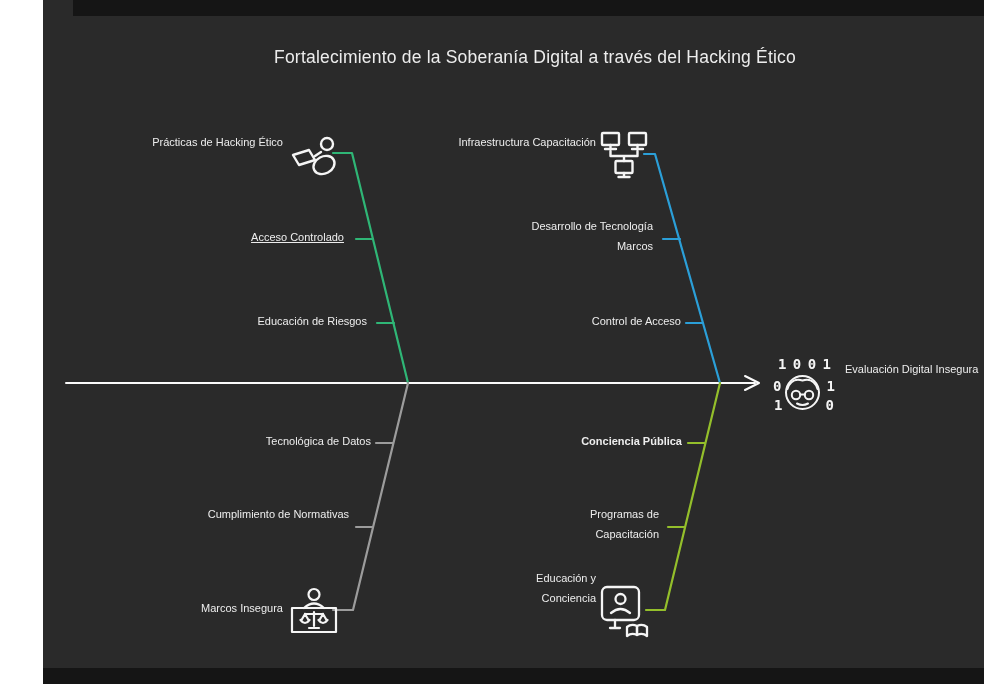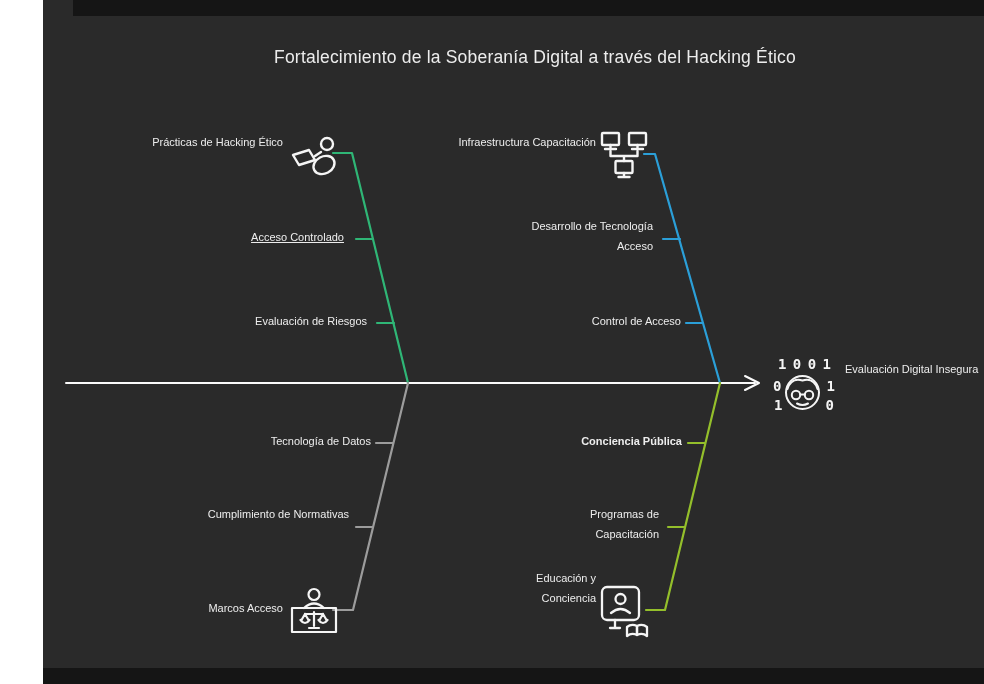--- a/index.html
+++ b/index.html
@@ -58,29 +58,29 @@
 
     <g fill="none" stroke-width="2.2" stroke-linecap="round" stroke-linejoin="round" stroke="#94bf2b">
       <path d="M677,383 L622,610 H603"></path>
       <path d="M645,443 H662"></path>
       <path d="M625,527 H642"></path>
     </g>
   </svg>
 
   <div class="lbl" style="top:132px;right:744px;width:200px;">Prácticas de Hacking Ético</div>
   <div class="lbl" style="top:227px;right:683px;width:220px;text-decoration:underline;">Acceso Controlado</div>
-  <div class="lbl" style="top:311px;right:660px;width:230px;">Evaluación de Riesgos</div>
+  <div class="lbl" style="top:311px;right:660px;width:230px;">Educación de Riesgos</div>
 
   <div class="lbl" style="top:132px;right:431px;width:150px;">Infraestructura Capacitación</div>
-  <div class="lbl" style="top:216px;right:374px;width:150px;">Desarrollo de Tecnología Acceso</div>
+  <div class="lbl" style="top:216px;right:374px;width:150px;">Desarrollo de Tecnología Marcos</div>
   <div class="lbl" style="top:311px;right:346px;width:200px;">Control de Acceso</div>
 
-  <div class="lbl" style="top:431px;right:656px;width:220px;">Tecnología de Datos</div>
+  <div class="lbl" style="top:431px;right:656px;width:220px;">Tecnológica de Datos</div>
   <div class="lbl" style="top:504px;right:678px;width:160px;">Cumplimiento de Normativas</div>
-  <div class="lbl" style="top:598px;right:744px;width:220px;">Marcos Acceso</div>
+  <div class="lbl" style="top:598px;right:744px;width:220px;">Marcos Insegura</div>
 
   <div class="lbl" style="top:431px;right:345px;width:220px;font-weight:bold;">Conciencia Pública</div>
   <div class="lbl" style="top:504px;right:368px;width:130px;">Programas de Capacitación</div>
   <div class="lbl" style="top:568px;right:431px;width:110px;">Educación y Conciencia</div>
 
   <div class="lbl left-align" style="top:359px;left:802px;width:170px;">Evaluación Digital Insegura</div>
 
   <div class="icon" style="left:247px;top:134px;">
     <svg width="56" height="50" viewBox="0 0 56 50">
       <g fill="none" stroke-width="2.4" stroke-linecap="round" stroke-linejoin="round" stroke="#f5f5f5">

